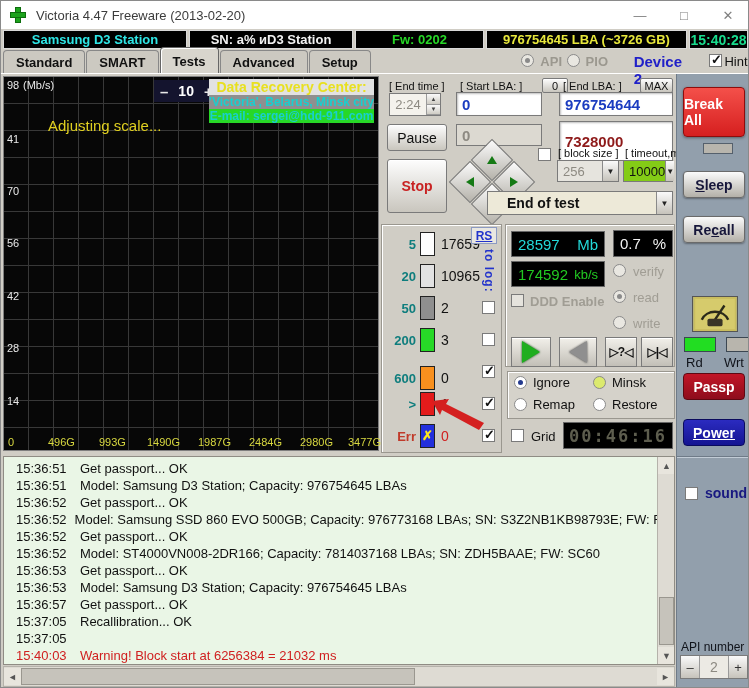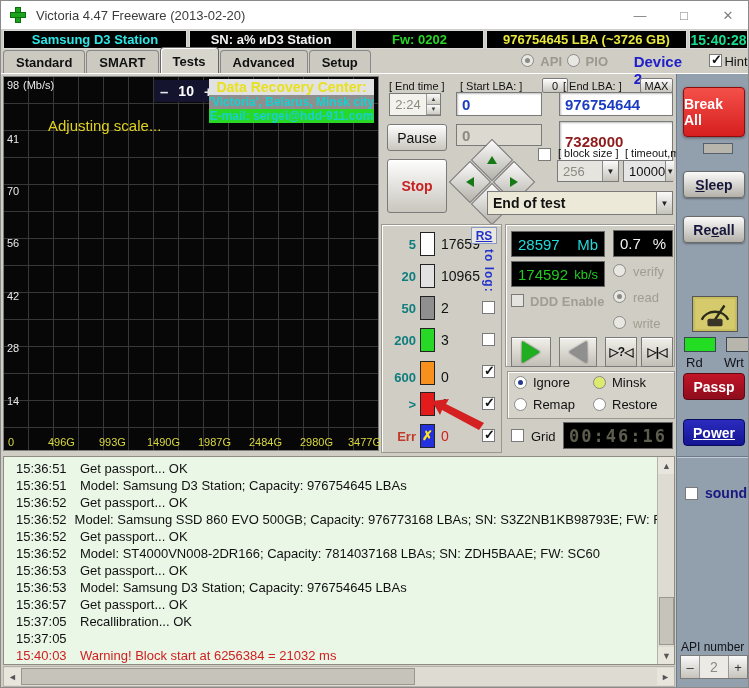--- a/index.html
+++ b/index.html
@@ -80,26 +80,26 @@
   .input.dis { background:#dcd9d1; color:#8d8a82; box-shadow:none; }
   .btn { position:absolute; background:linear-gradient(#fdfdfd,#c9c6be); border:1px solid #7a7a7a;
          border-radius:3px; display:flex; align-items:center; justify-content:center;
          font-size:14px; color:#111; box-shadow:inset 0 1px 0 #fff; }
   .btn.small { font-size:11px; border-radius:2px; }
   .spin { position:absolute; background:#f4f2ec; border:1px solid #7a7a7a; display:flex; }
   .spin .sval { flex:1; display:flex; align-items:center; justify-content:center; color:#8d8a82; font-size:13px; }
   .spin .scol { width:14px; display:flex; flex-direction:column; border-left:1px solid #9a9a9a; }
   .spin .scol div { flex:1; background:linear-gradient(#fafafa,#cfccc4); font-size:6px; color:#444;
                     display:flex; align-items:center; justify-content:center; border-bottom:1px solid #9a9a9a; }
-  .combo { position:absolute; background:#e5e5e5; border:1px solid #7a7a7a; display:flex; font-size:13px; }
+  .combo { position:absolute; background:#84cc16; border:1px solid #7a7a7a; display:flex; font-size:13px; }
   .combo .cval { flex:1; display:flex; align-items:center; padding-left:5px; color:#111; }
   .combo .cbtn { width:16px; background:linear-gradient(#fafafa,#c6c3bb); border-left:1px solid #8a8a8a;
                  display:flex; align-items:center; justify-content:center; font-size:8px; color:#222; }
   .combo.dis { background:#e6e4de; } .combo.dis .cval { color:#8d8a82; }
-  .combo.cream { background:#ede9d8; } .combo.cream .cval { font-weight:bold; font-size:14px; }
+  .combo.cream { background:#ede9d8;padding-left:14px; } .combo.cream .cval { font-weight:bold; font-size:14px; }
   .diamond-box { position:absolute; left:452px; top:142px; width:80px; height:80px; }
   .dia { position:absolute; width:30px; height:30px; transform:rotate(45deg);
          background:linear-gradient(135deg,#fbfbfb,#b5b2aa); border:1px solid #7a7a7a;
          display:flex; align-items:center; justify-content:center; }
   .dia span { transform:rotate(-45deg); width:0; height:0; display:block; }
   .tri-up    { border-left:5px solid transparent; border-right:5px solid transparent; border-bottom:8px solid #157a15; }
   .tri-down  { border-left:5px solid transparent; border-right:5px solid transparent; border-top:8px solid #157a15; }
   .tri-left  { border-top:5px solid transparent; border-bottom:5px solid transparent; border-right:8px solid #157a15; }
   .tri-right { border-top:5px solid transparent; border-bottom:5px solid transparent; border-left:8px solid #157a15; }
 
@@ -334,21 +334,21 @@
     <div class="lg-row" style="top:70px;">
       <span class="lg-label">50</span>
       <span class="lg-block b2"></span>
       <span class="lg-count">2</span>
     </div>
     <div class="lg-row" style="top:102px;">
       <span class="lg-label">200</span>
       <span class="lg-block b3"></span>
       <span class="lg-count">3</span>
     </div>
-    <div class="lg-row" style="top:134px;align-items:flex-end;">
+    <div class="lg-row" style="top:140px;">
       <span class="lg-label">600</span>
       <span class="lg-block b4"></span>
       <span class="lg-count">0</span>
     </div>
     <div class="lg-row" style="top:166px;">
       <span class="lg-label">&gt;</span>
       <span class="lg-block b5"></span>
       <span class="lg-count">1</span>
     </div>
     <div class="lg-row" style="top:198px;">

